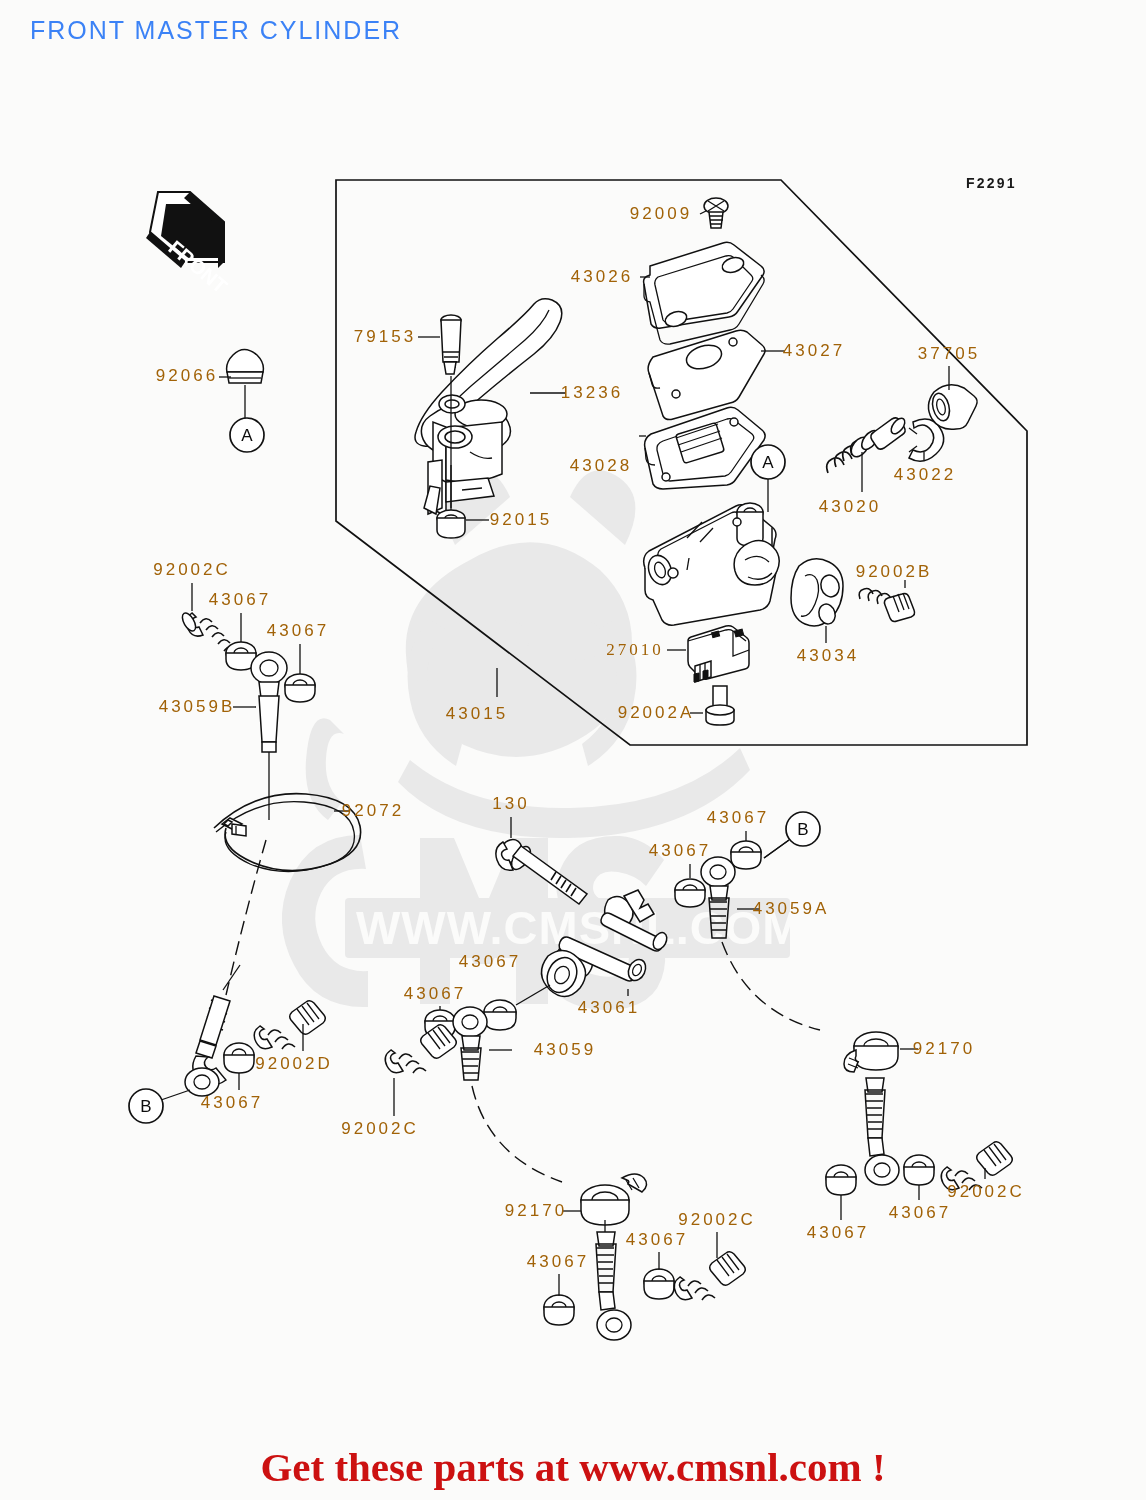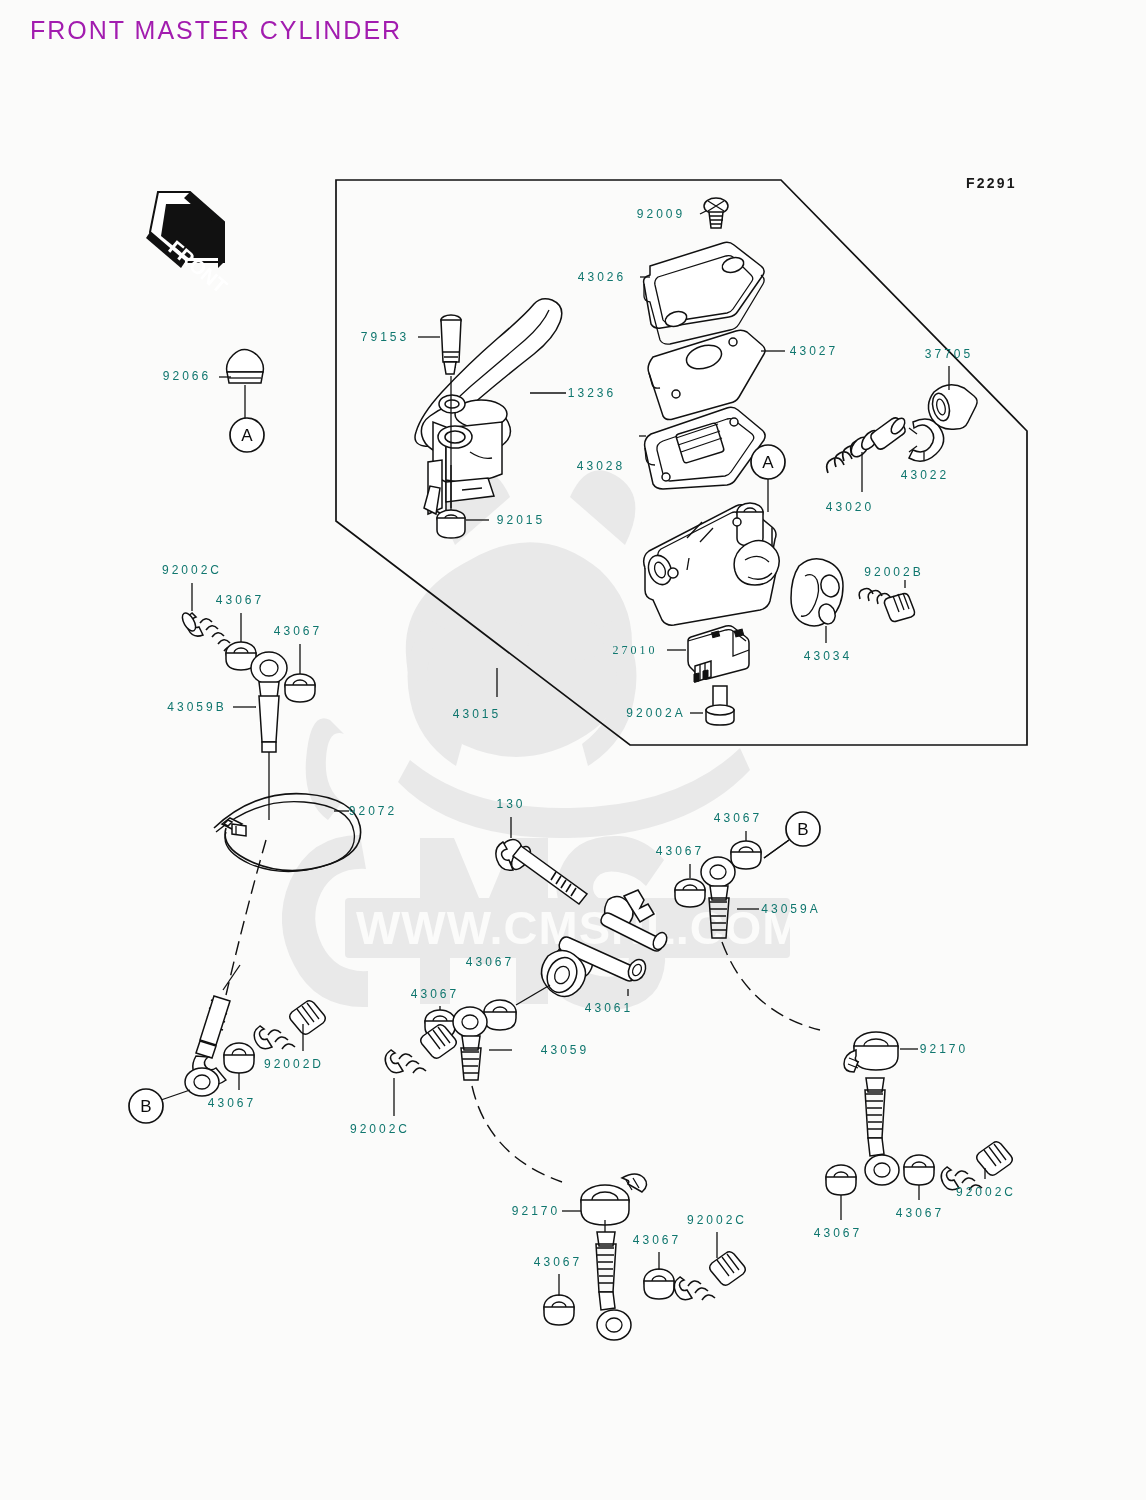--- a/index.html
+++ b/index.html
@@ -17,21 +17,21 @@
     background: #fbfbfa;
     overflow: hidden;
   }
   #page-title {
     position: absolute;
     left: 30px;
     top: 16px;
     font-family: "Liberation Sans", sans-serif;
     font-size: 25px;
     letter-spacing: 2.0px;
-    color: #a21caf;
+    color: #3b82f6;
     white-space: nowrap;
   }
   #sheet-code {
     position: absolute;
     left: 966px;
     top: 175px;
     font-family: "Liberation Sans", sans-serif;
     font-size: 14px;
     letter-spacing: 2.2px;
     font-weight: bold;
@@ -50,23 +50,23 @@
     color: #cc1111;
     white-space: nowrap;
   }
   .wm {
     position: absolute;
     pointer-events: none;
   }
   .lbl {
     position: absolute;
     font-family: "Liberation Sans", sans-serif;
-    font-size: 12px;
+    font-size: 17px;
     letter-spacing: 3.0px;
-    color: #0f766e;
+    color: #a16207;
     white-space: nowrap;
     transform: translate(-50%, -50%);
   }
   svg.layer {
     position: absolute;
     left: 0;
     top: 0;
     width: 1146px;
     height: 1500px;
   }
@@ -112,20 +112,21 @@
 
       <rect x="345" y="898" width="445" height="60" rx="4"></rect>
     </g>
     <g fill="#fbfbfa" font-family="Liberation Sans, sans-serif" font-size="47" font-weight="bold" letter-spacing="1">
       <text x="356" y="944">WWW.CMSNL.COM</text>
     </g>
   </svg>
 
   <div id="page-title">FRONT MASTER CYLINDER</div>
   <div id="sheet-code">F2291</div>
+  <div id="footer-text">Get these parts at www.cmsnl.com !</div>
 
   <svg class="layer" viewBox="0 0 1146 1500">
 
     <g>
       <path d="M158 192 L150 232 L185 262 L224 262 L224 222 L190 192 Z" fill="#ffffff" stroke="#111" stroke-width="2"></path>
       <path d="M190 192 L224 222 L224 262 L218 268 L218 228 L184 198 Z" fill="#111"></path>
       <path d="M150 232 L185 262 L181 268 L146 238 Z" fill="#111"></path>
       <path d="M166 204 L161 236 L188 258 L218 258 L218 226 L192 204 Z" fill="#111"></path>
       <text x="167" y="250" fill="#ffffff" font-family="Liberation Sans, sans-serif" font-size="20" font-weight="bold" transform="rotate(40 167 250)">FRONT</text>
     </g>

